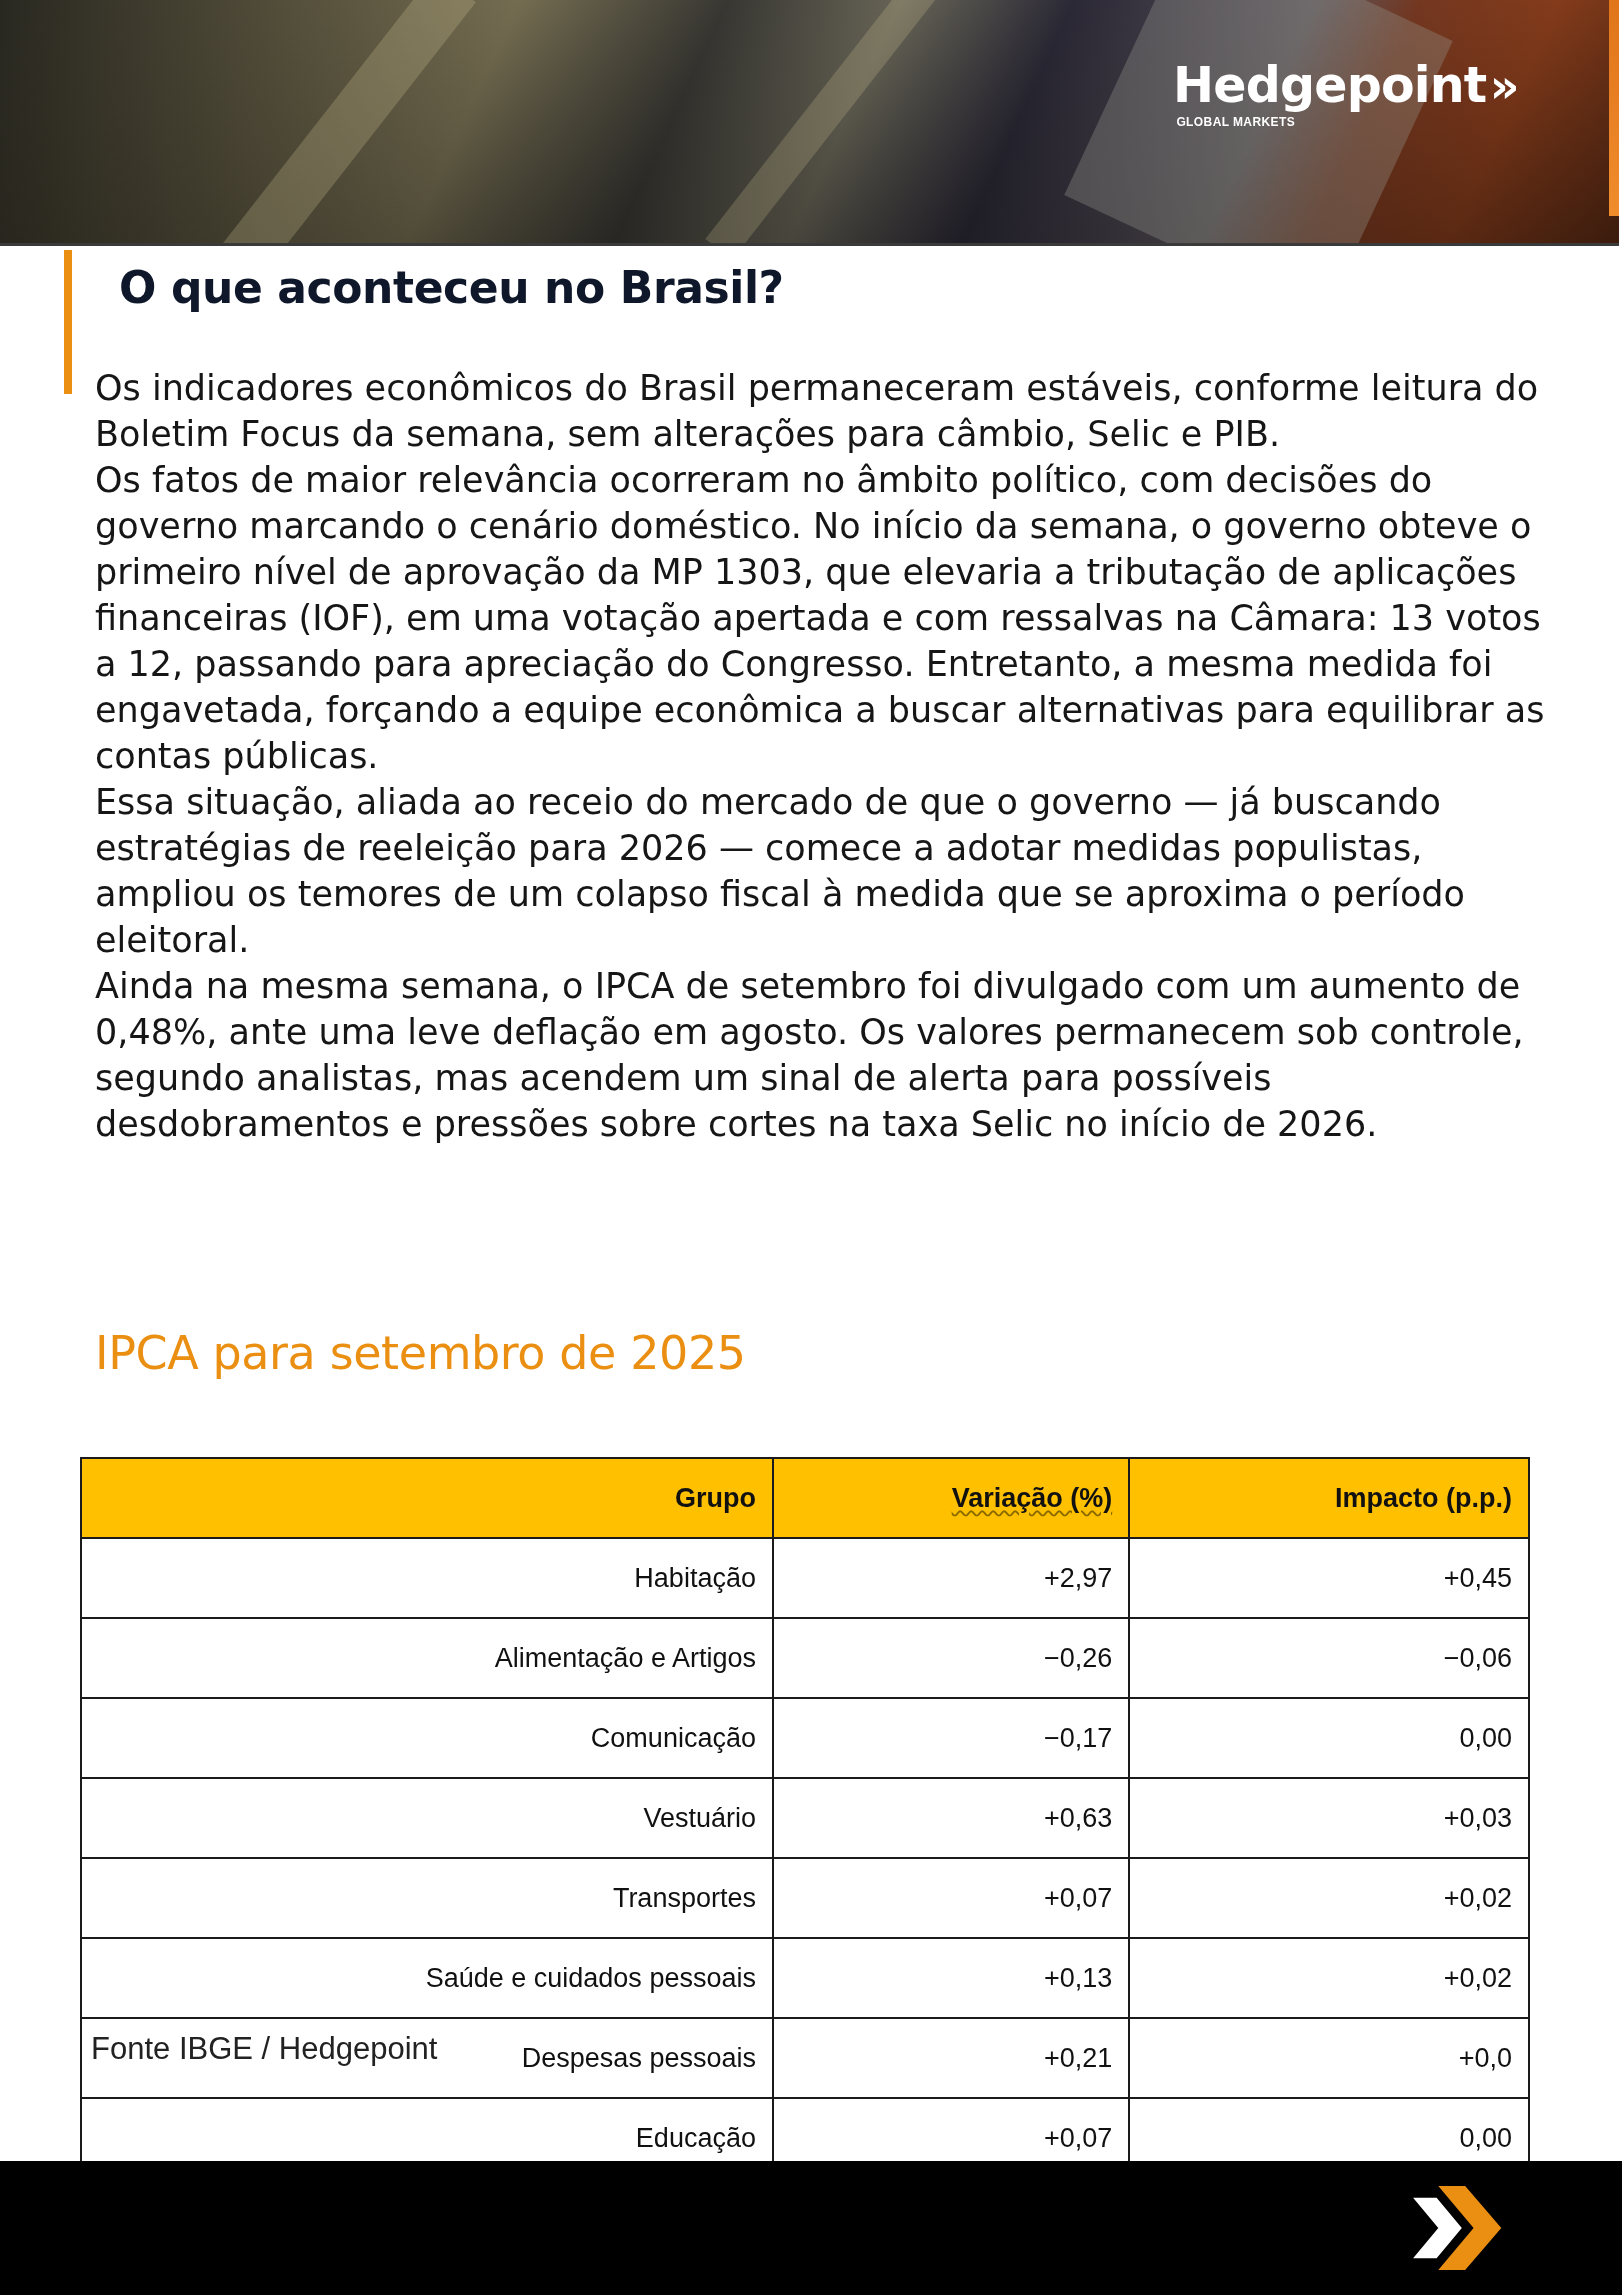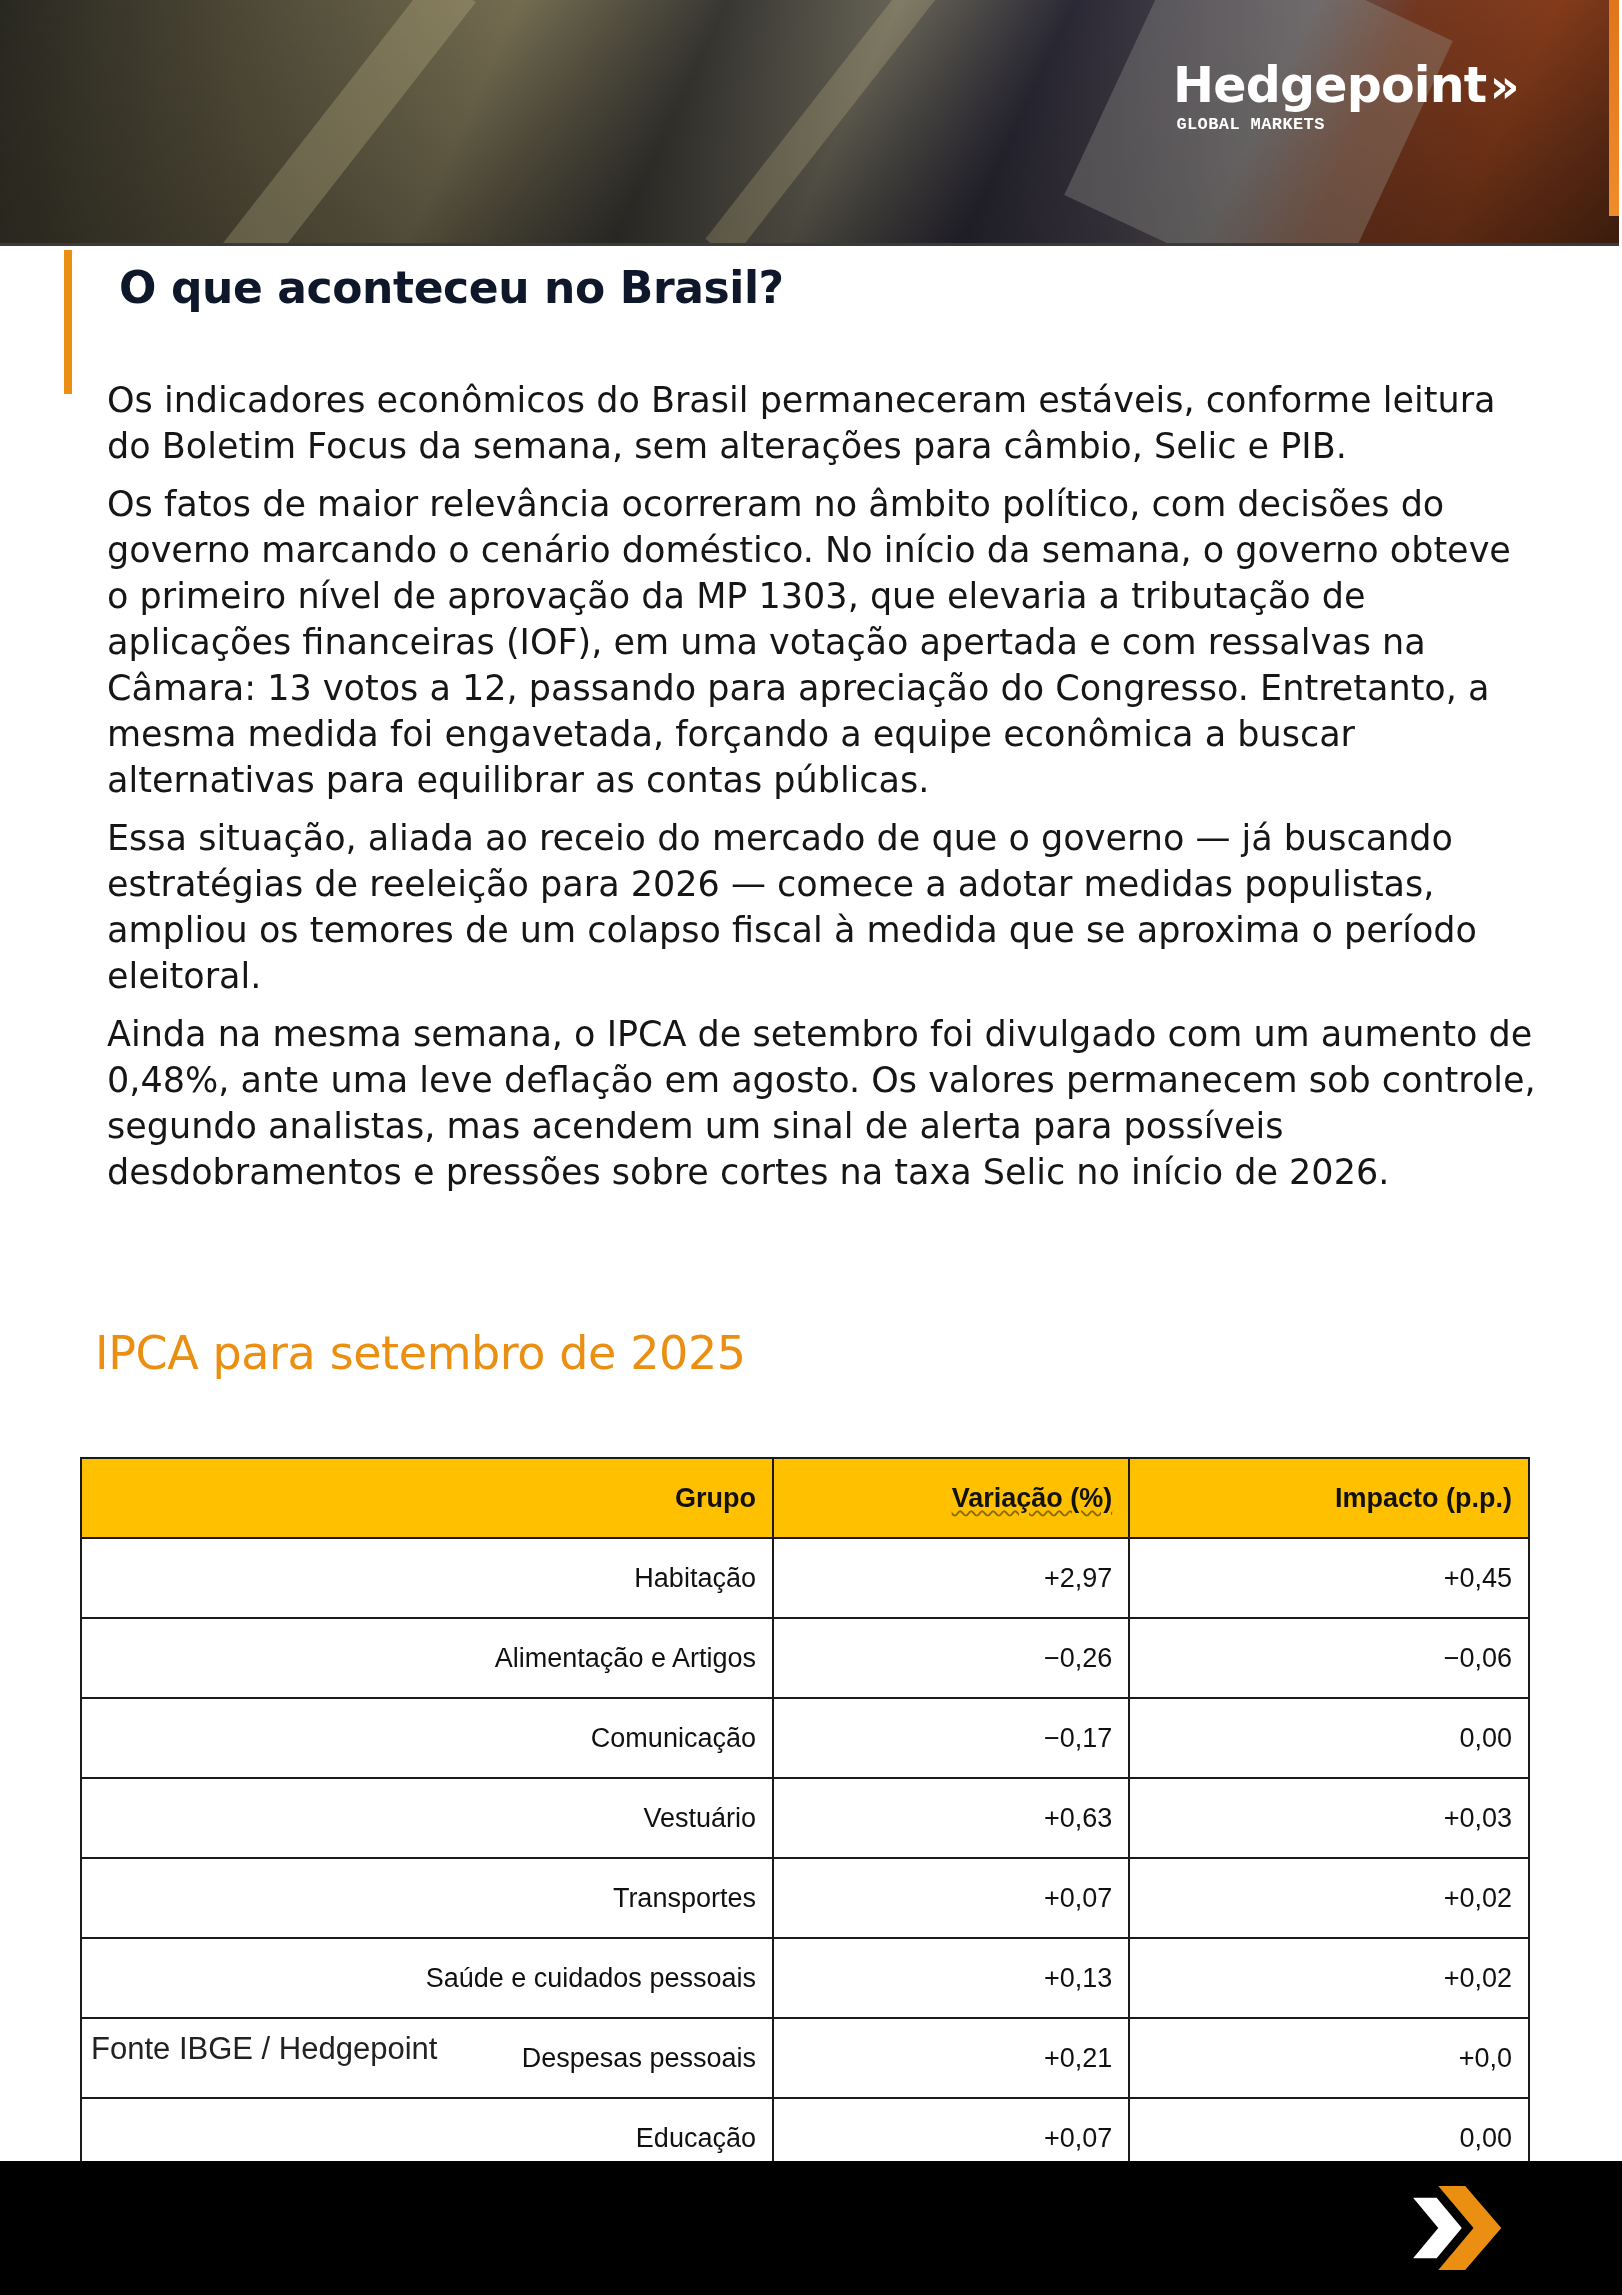--- a/index.html
+++ b/index.html
@@ -12,29 +12,29 @@
       linear-gradient(115deg, #2b2a22 0%, #5c5640 18%, #7a7255 30%, #3b3a35 42%, #6d6a5b 52%, #2d2b38 62%, #4a4450 70%, #615a60 76%, #7a3a22 82%, #8a3e1c 90%, #5a2a14 100%);
   }
   .banner .stripe1 { position:absolute; left:321px; top:-51px; width:51px; height:355px; background:rgba(210,200,150,0.25); transform:rotate(38deg); }
   .banner .stripe2 { position:absolute; left:811px; top:-68px; width:34px; height:355px; background:rgba(230,215,160,0.2); transform:rotate(38deg); }
   .banner .note { position:absolute; left:1115px; top:-34px; width:287px; height:304px; background:rgba(150,150,140,0.35); transform:rotate(25deg); }
   .banner .orange-edge { position:absolute; right:0; top:0; width:10px; height:216px; background:linear-gradient(180deg,#e0751a,#f08c2c); }
   .banner .bottom-line { position:absolute; left:0; bottom:0; width:100%; height:3.4px; background:#3a3a3a; }
   .logo { position:absolute; left:1173px; top:61px; color:#fff; }
   .logo-name { font-family:"DejaVu Sans", sans-serif; font-weight:bold; font-size:49px; letter-spacing:-0.8px; line-height:1; display:flex; align-items:center; }
   .logo-chev { font-size:46px; margin-left:3.4px; }
-  .logo-sub { font-family:Liberation Mono, monospace; font-size:17px; font-weight:bold; letter-spacing:0.4px; margin-top:5px; margin-left:3.4px; }
+  .logo-sub { font-family:Liberation Sans, sans-serif; font-size:12px; font-weight:bold; letter-spacing:0.4px; margin-top:5px; margin-left:3.4px; }
 
   
   .accent-bar { position:absolute; left:64px; top:250px; width:8.4px; height:144px; background:#ea8f12; }
 
   
   .h1 { position:absolute; left:95px; top:262px; font-family:"DejaVu Sans", sans-serif; font-weight:bold; font-size:44px; color:#0f172a; letter-spacing:-0.4px;margin-left:24px; }
   .body-text { position:absolute; left:95px; top:365px; width:1453px; font-family:"DejaVu Sans", sans-serif; font-size:35px; line-height:46px; color:#161616; }
-  .body-text p { margin:12px; }
+  .body-text p { margin:0; }
   .h2 { position:absolute; left:95px; top:1326px; font-family:"DejaVu Sans", sans-serif; font-weight:normal; font-size:46px; color:#ea8f12; letter-spacing:-0.4px; }
 
   
   table.ipca { position:absolute; left:80px; top:1457px; width:1450px; border-collapse:collapse; font-family:"Liberation Sans", sans-serif; font-size:27px; color:#111; }
   table.ipca th, table.ipca td { border:2.5px solid #1a1a1a; height:46px; text-align:right; padding:16px; }
   table.ipca th { background:#ffc000; font-weight:bold; }
   table.ipca th.c1, table.ipca td.c1 { width:711px; }
   table.ipca th.c2, table.ipca td.c2 { width:345px; }
   table.ipca th.c3, table.ipca td.c3 { width:394px; }
   .wavy { text-decoration:underline wavy #8a6a00; text-decoration-thickness:1.7px; text-underline-offset:3.4px; }

